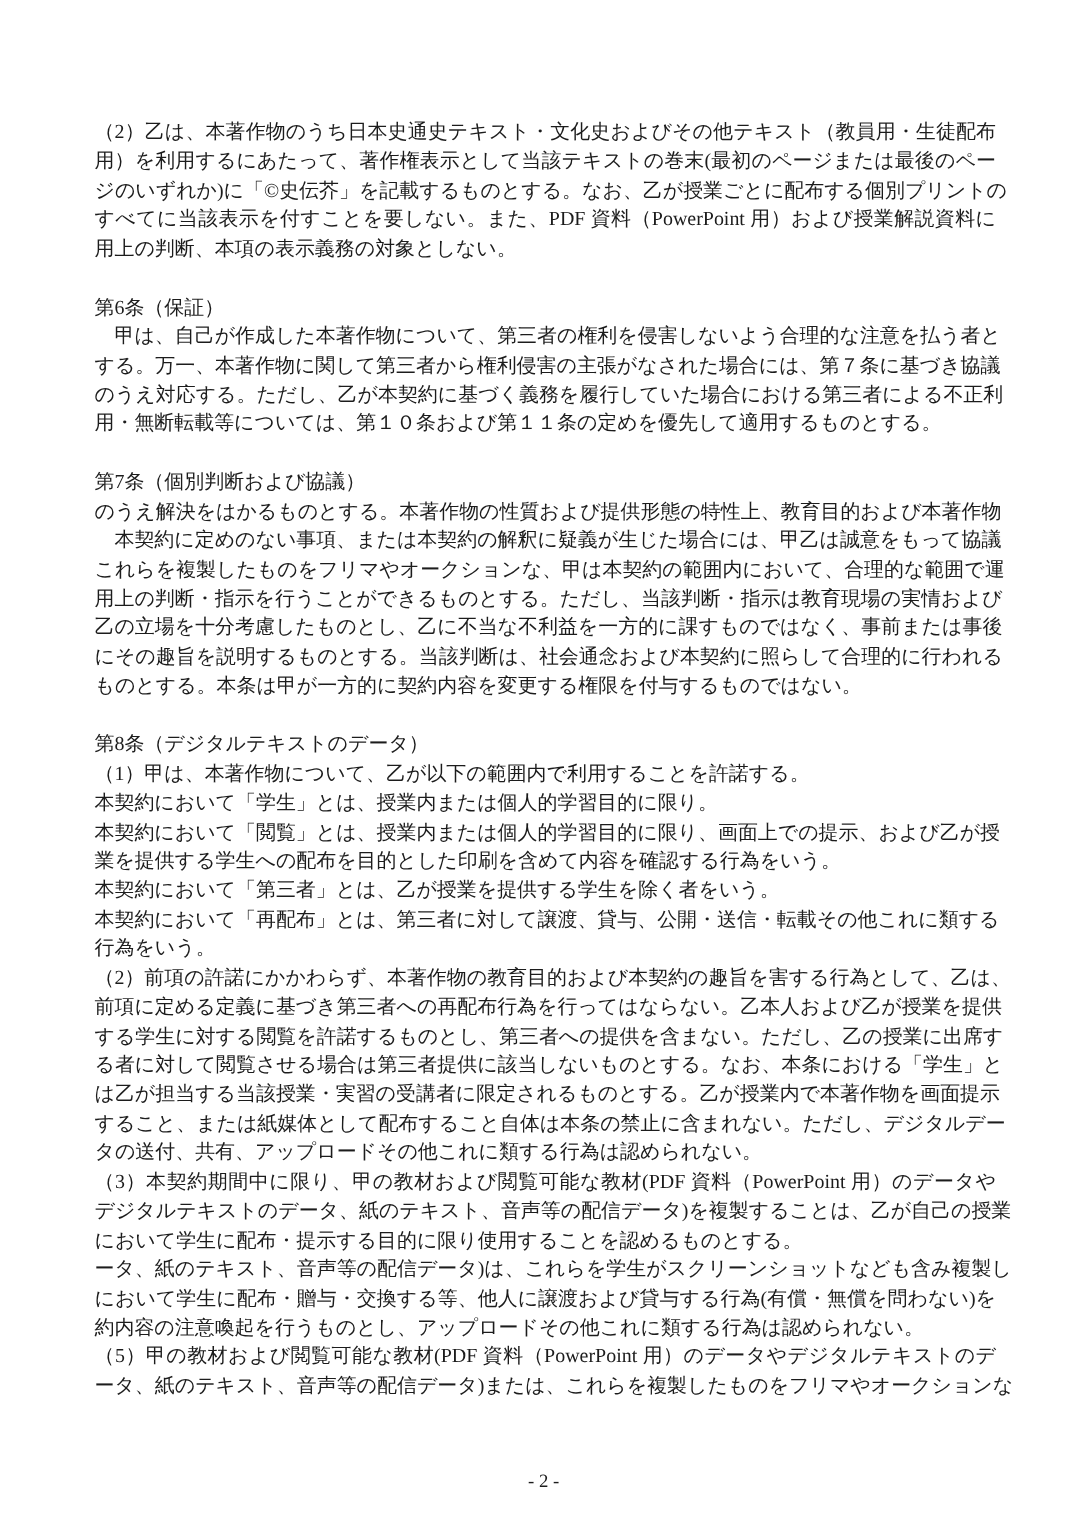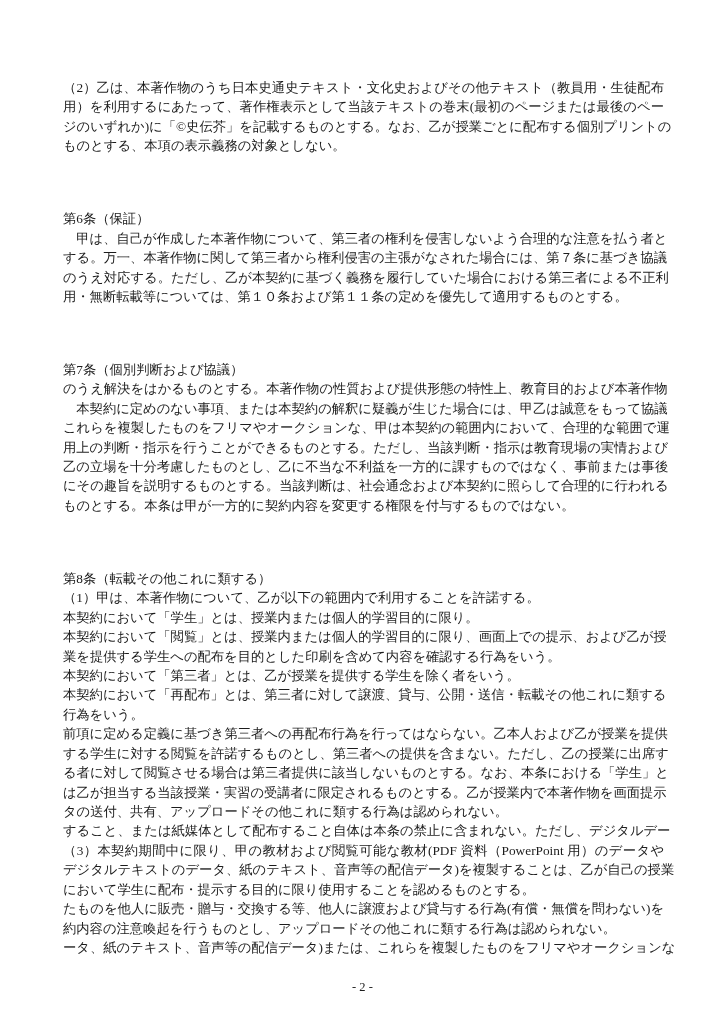--- a/index.html
+++ b/index.html
@@ -29,21 +29,20 @@
     text-align: justify;
     
     text-align-last: justify;
     overflow: visible;
   }
   .line.para-end {
     text-align-last: left;
   }
   .line.heading {
     text-align-last: left;
-    margin-top: 34px;
   }
   .gap {
     height: 19.45px;
   }
   .footer {
     position: absolute;
     left: 0; top: 978px;
     width: 725px;
     text-align: center;
     color: #1c1c1c;
@@ -52,52 +51,56 @@
   }
 </style>
 </head>
 <body style="background: rgb(255, 255, 255);">
 
 <div class="page">
   <div class="doc-body" style="color: rgb(28, 28, 28);">
       <div class="line">（2）乙は、本著作物のうち日本史通史テキスト・文化史およびその他テキスト（教員用・生徒配布</div>
       <div class="line">用）を利用するにあたって、著作権表示として当該テキストの巻末(最初のページまたは最後のペー</div>
       <div class="line">ジのいずれか)に「©史伝芥」を記載するものとする。なお、乙が授業ごとに配布する個別プリントの</div>
-      <div class="line para-end">ものとする、本項の表示義務の対象としない。</div>
+      <div class="line">すべてに当該表示を付すことを要しない。また、PDF 資料（PowerPoint 用）および授業解説資料に</div>
+      <div class="line para-end">用上の判断、本項の表示義務の対象としない。</div>
       <div class="gap"></div>
       <div class="line heading para-end">第6条（保証）</div>
       <div class="line">　甲は、自己が作成した本著作物について、第三者の権利を侵害しないよう合理的な注意を払う者と</div>
       <div class="line">する。万一、本著作物に関して第三者から権利侵害の主張がなされた場合には、第７条に基づき協議</div>
       <div class="line">のうえ対応する。ただし、乙が本契約に基づく義務を履行していた場合における第三者による不正利</div>
       <div class="line para-end">用・無断転載等については、第１０条および第１１条の定めを優先して適用するものとする。</div>
       <div class="gap"></div>
       <div class="line heading para-end">第7条（個別判断および協議）</div>
       <div class="line">のうえ解決をはかるものとする。本著作物の性質および提供形態の特性上、教育目的および本著作物</div>
       <div class="line">　本契約に定めのない事項、または本契約の解釈に疑義が生じた場合には、甲乙は誠意をもって協議</div>
       <div class="line">これらを複製したものをフリマやオークションな、甲は本契約の範囲内において、合理的な範囲で運</div>
       <div class="line">用上の判断・指示を行うことができるものとする。ただし、当該判断・指示は教育現場の実情および</div>
       <div class="line">乙の立場を十分考慮したものとし、乙に不当な不利益を一方的に課すものではなく、事前または事後</div>
       <div class="line">にその趣旨を説明するものとする。当該判断は、社会通念および本契約に照らして合理的に行われる</div>
       <div class="line para-end">ものとする。本条は甲が一方的に契約内容を変更する権限を付与するものではない。</div>
       <div class="gap"></div>
-      <div class="line heading para-end">第8条（転載その他これに類する）</div>
+      <div class="line heading para-end">第8条（デジタルテキストのデータ）</div>
       <div class="line para-end">（1）甲は、本著作物について、乙が以下の範囲内で利用することを許諾する。</div>
       <div class="line para-end">本契約において「学生」とは、授業内または個人的学習目的に限り。</div>
       <div class="line">本契約において「閲覧」とは、授業内または個人的学習目的に限り、画面上での提示、および乙が授</div>
       <div class="line para-end">業を提供する学生への配布を目的とした印刷を含めて内容を確認する行為をいう。</div>
       <div class="line para-end">本契約において「第三者」とは、乙が授業を提供する学生を除く者をいう。</div>
       <div class="line">本契約において「再配布」とは、第三者に対して譲渡、貸与、公開・送信・転載その他これに類する</div>
       <div class="line para-end">行為をいう。</div>
+      <div class="line">（2）前項の許諾にかかわらず、本著作物の教育目的および本契約の趣旨を害する行為として、乙は、</div>
       <div class="line">前項に定める定義に基づき第三者への再配布行為を行ってはならない。乙本人および乙が授業を提供</div>
       <div class="line">する学生に対する閲覧を許諾するものとし、第三者への提供を含まない。ただし、乙の授業に出席す</div>
       <div class="line">る者に対して閲覧させる場合は第三者提供に該当しないものとする。なお、本条における「学生」と</div>
       <div class="line">は乙が担当する当該授業・実習の受講者に限定されるものとする。乙が授業内で本著作物を画面提示</div>
+      <div class="line">すること、または紙媒体として配布すること自体は本条の禁止に含まれない。ただし、デジタルデー</div>
       <div class="line para-end">タの送付、共有、アップロードその他これに類する行為は認められない。</div>
-      <div class="line">すること、または紙媒体として配布すること自体は本条の禁止に含まれない。ただし、デジタルデー</div>
       <div class="line">（3）本契約期間中に限り、甲の教材および閲覧可能な教材(PDF 資料（PowerPoint 用）のデータや</div>
       <div class="line">デジタルテキストのデータ、紙のテキスト、音声等の配信データ)を複製することは、乙が自己の授業</div>
       <div class="line para-end">において学生に配布・提示する目的に限り使用することを認めるものとする。</div>
-      <div class="line">たものを他人に販売・贈与・交換する等、他人に譲渡および貸与する行為(有償・無償を問わない)を</div>
+      <div class="line">ータ、紙のテキスト、音声等の配信データ)は、これらを学生がスクリーンショットなども含み複製し</div>
+      <div class="line">において学生に配布・贈与・交換する等、他人に譲渡および貸与する行為(有償・無償を問わない)を</div>
       <div class="line para-end">約内容の注意喚起を行うものとし、アップロードその他これに類する行為は認められない。</div>
+      <div class="line">（5）甲の教材および閲覧可能な教材(PDF 資料（PowerPoint 用）のデータやデジタルテキストのデ</div>
       <div class="line">ータ、紙のテキスト、音声等の配信データ)または、これらを複製したものをフリマやオークションな</div>
     </div>
   <div class="footer">- 2 -</div>
 </div>
 
 </body></html>

